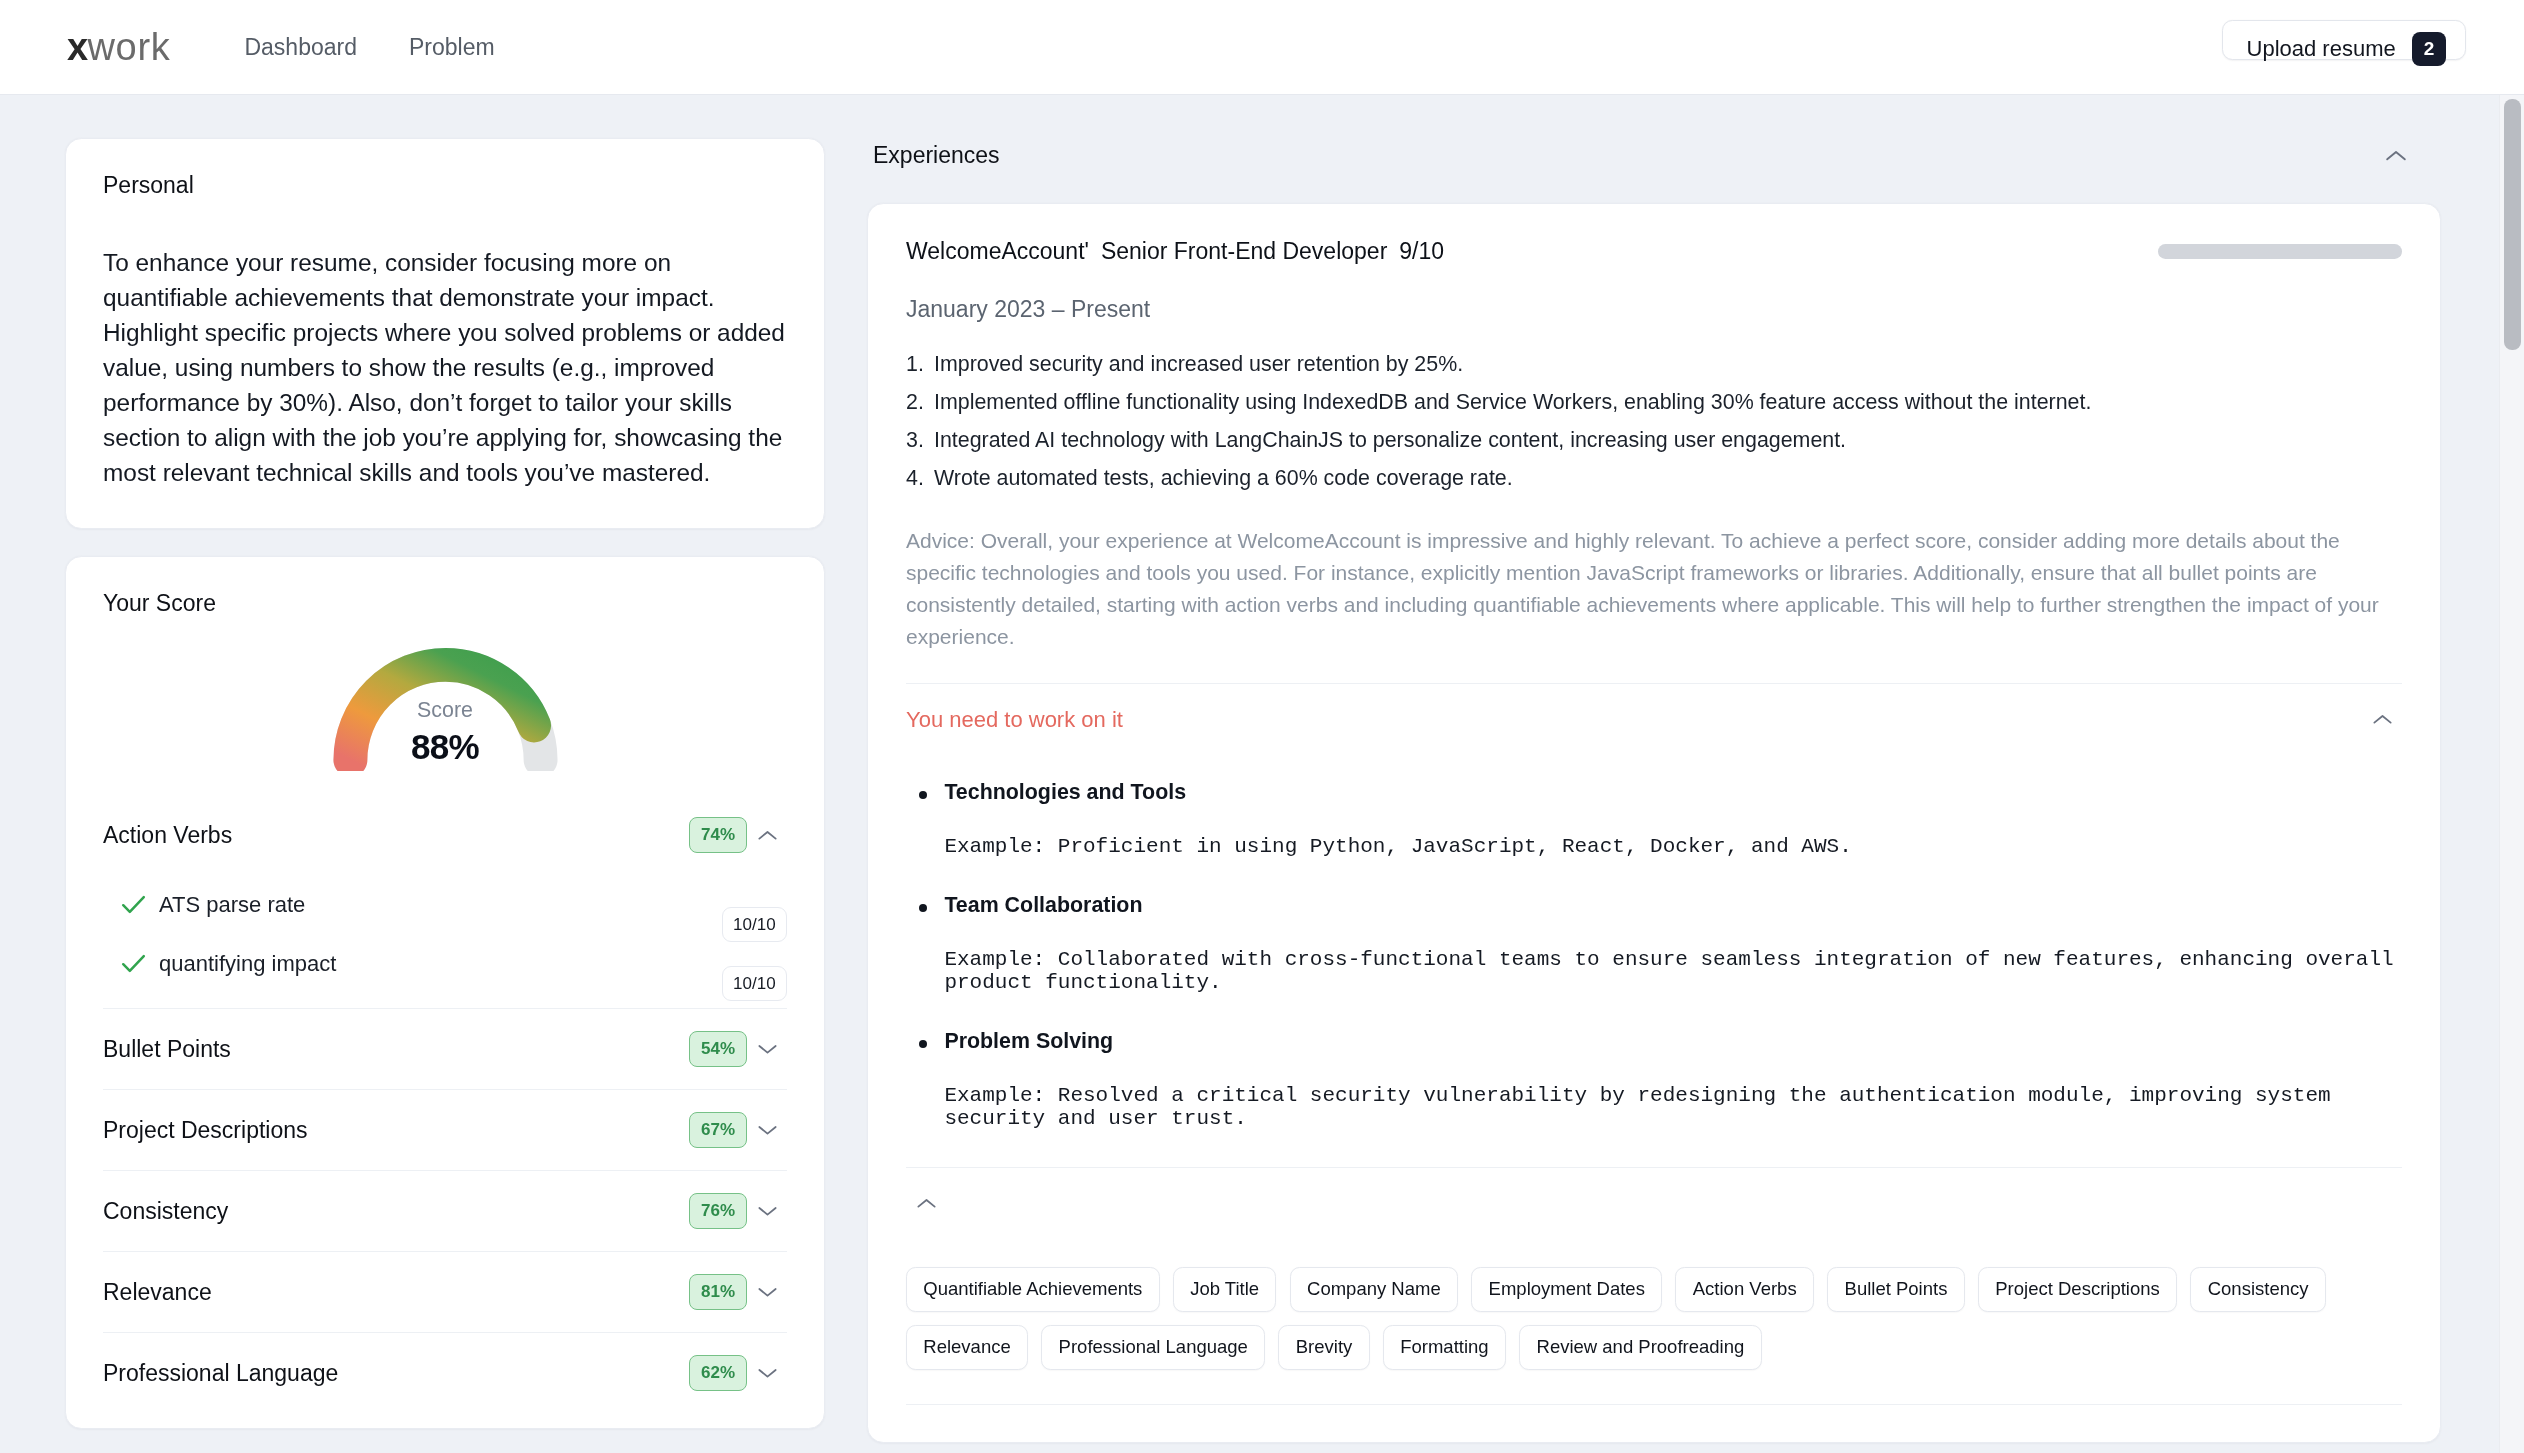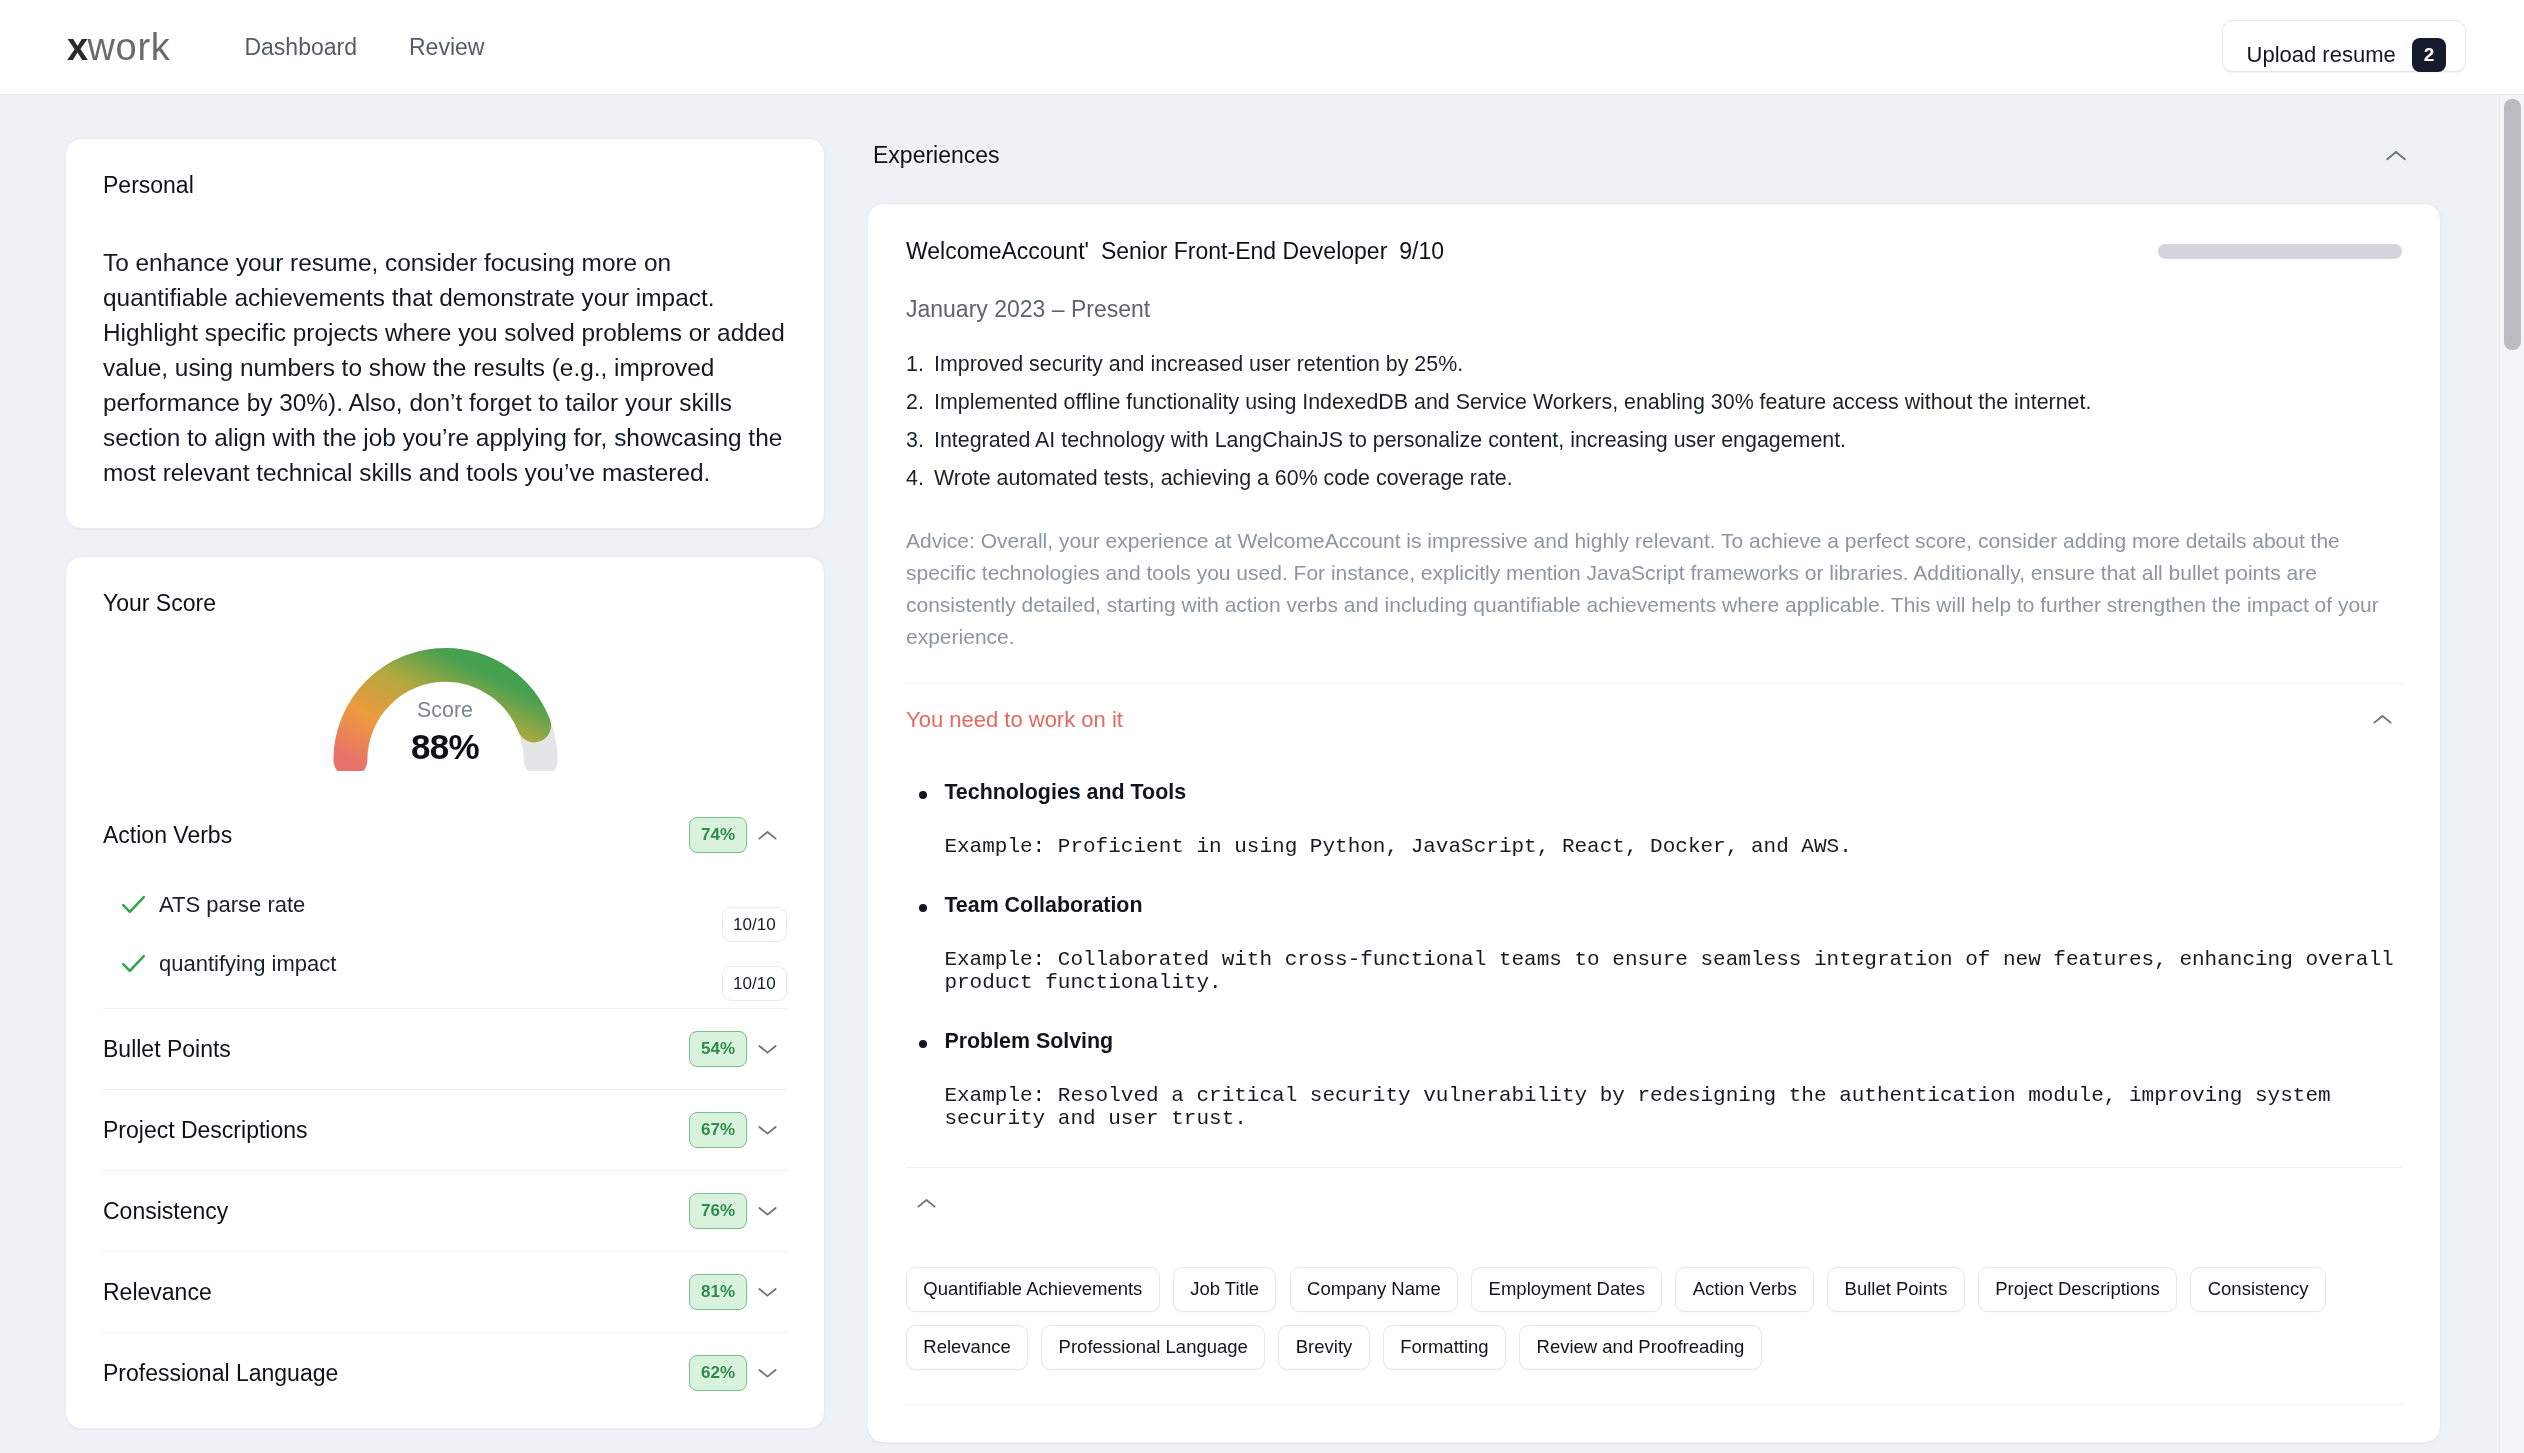--- a/index.html
+++ b/index.html
@@ -20,21 +20,21 @@
     display: flex; align-items: center;
   }
   .logo { margin-left: 67px; display: flex; align-items: baseline; letter-spacing: -0.7px; }
   .logo-x { font-size: 38px; font-weight: 700; color: #2a2a2a; }
   .logo-work { font-size: 38px; font-weight: 300; color: #6b6b6b; letter-spacing: 0.7px; }
   .nav-links { display: flex; gap: 52px; margin-left: 74px; }
   .nav-link { font-size: 23px; color: #555c66; cursor: pointer; }
 
   .upload-btn {
     position: absolute; right: 59px; top: 20px;
-    height: 52px;
+    height: 40px;
     background: #ffffff;
     border: 0.7px solid #e3e6ec;
     border-radius: 10.4px;
     display: flex; align-items: center; gap: 16.3px;
     padding: 17px 19px 0 24px;
     cursor: pointer;
     box-shadow: 0 0.7px 1.5px rgba(16,24,40,.05);
   }
   .upload-btn-label { font-size: 22px; color: #12161f; white-space: nowrap; }
   .upload-badge {
@@ -200,21 +200,21 @@
 </head>
 <body>
 
 <div class="topnav">
   <div class="logo">
     <span class="logo-x">x</span>
       <span class="logo-work">work</span>
   </div>
   <div class="nav-links">
     <span class="nav-link">Dashboard</span>
-    <span class="nav-link">Review</span>
+    <span class="nav-link">Problem</span>
   </div>
   <div class="upload-btn">
     <span class="upload-btn-label">Upload resume</span>
     <span class="upload-badge">2</span>
   </div>
 </div>
 
 <div class="page">
 
   <div class="left-col">

